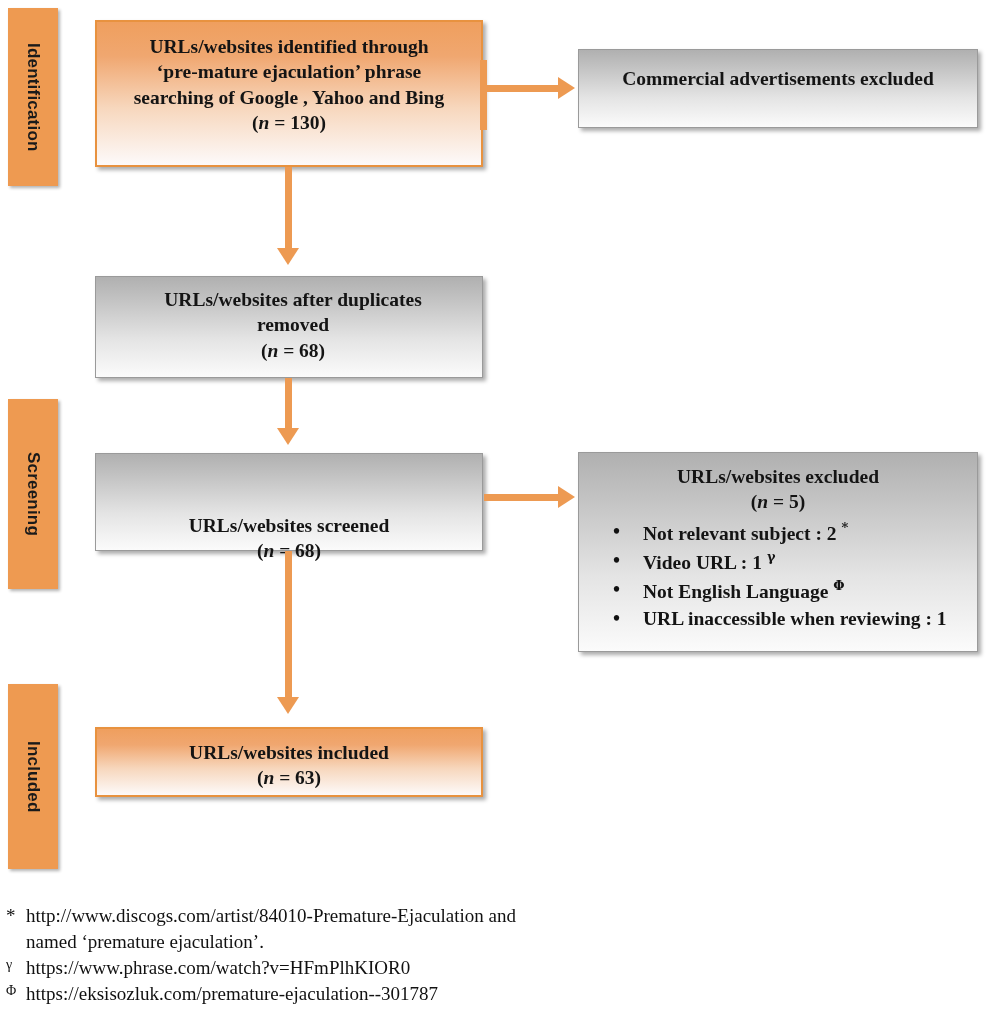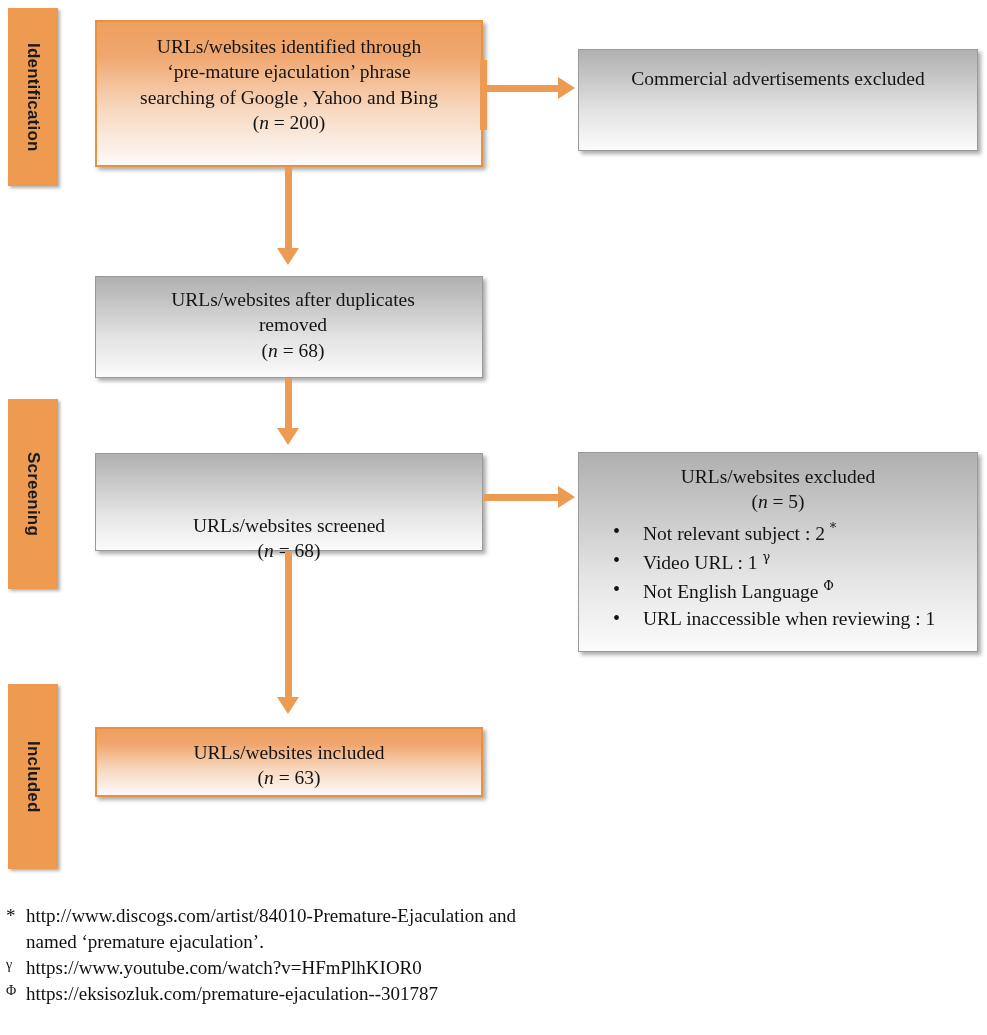--- a/index.html
+++ b/index.html
@@ -54,20 +54,21 @@
   .flow-box.gray {
     background: linear-gradient(to bottom, #b0b0b0 0%, #c2c2c2 22%, #e4e4e4 62%, #fbfbfb 100%);
     border: 1px solid #9a9a9a;
   }
   .flow-box.orange {
     background: linear-gradient(to bottom, #ef9f5e 0%, #f0a770 24%, #f7d7bd 60%, #fdfafa 100%);
     border: 2px solid #e8923f;
   }
   .flow-box .box-inner {
     padding-top: 12px;
+    font-weight: bold;
   }
   .flow-box .line { display: block; }
   .italic-n { font-style: italic; }
 
   
   ul.excl-list {
     list-style: none;
     margin: 4px 0 0 0;
     padding: 0 16px 0 34px;
     text-align: left;
@@ -159,25 +160,25 @@
 
 <div class="stage-label" style="left:8px; top:684px; width:50px; height:185px;">
   <span class="stage-text cw">Included</span>
 </div>
 
 <div class="flow-box orange" style="left:95px; top:20px; width:388px; height:147px;">
   <div class="box-inner">
     <span class="line">URLs/websites identified through</span>
     <span class="line">‘pre-mature ejaculation’ phrase</span>
     <span class="line">searching of Google , Yahoo and Bing</span>
-    <span class="line"><span>(</span><span class="italic-n">n</span><span> = 200)</span></span>
-  </div>
-</div>
-
-<div class="flow-box gray" style="left:578px; top:49px; width:400px; height:102px;">
+    <span class="line"><span>(</span><span class="italic-n">n</span><span> = 130)</span></span>
+  </div>
+</div>
+
+<div class="flow-box gray" style="left:578px; top:49px; width:400px; height:79px;">
   <div class="box-inner" style="padding-top:16px;">
     <span class="line">Commercial advertisements excluded</span>
   </div>
 </div>
 
 <div class="flow-box gray" style="left:95px; top:276px; width:388px; height:102px;">
   <div class="box-inner" style="padding-top:10px;padding-left:8px;">
     <span class="line">URLs/websites after duplicates</span>
     <span class="line">removed</span>
     <span class="line"><span>(</span><span class="italic-n">n</span><span> = 68)</span></span>
@@ -231,19 +232,19 @@
 <div class="footnotes">
   <div class="fn-row">
     <span class="fn-mark">*</span>
     <span class="fn-body">
       <span class="cont">http://www.discogs.com/artist/84010-Premature-Ejaculation and</span>
       <span class="cont">named ‘premature ejaculation’.</span>
     </span>
   </div>
   <div class="fn-row">
     <span class="fn-mark small">γ</span>
-    <span class="fn-body">https://www.youtube.com/watch?v=HFmPlhKIOR0</span>
+    <span class="fn-body">https://www.phrase.com/watch?v=HFmPlhKIOR0</span>
   </div>
   <div class="fn-row">
     <span class="fn-mark small">Φ</span>
     <span class="fn-body">https://eksisozluk.com/premature-ejaculation--301787</span>
   </div>
 </div>
 
 </body></html>

